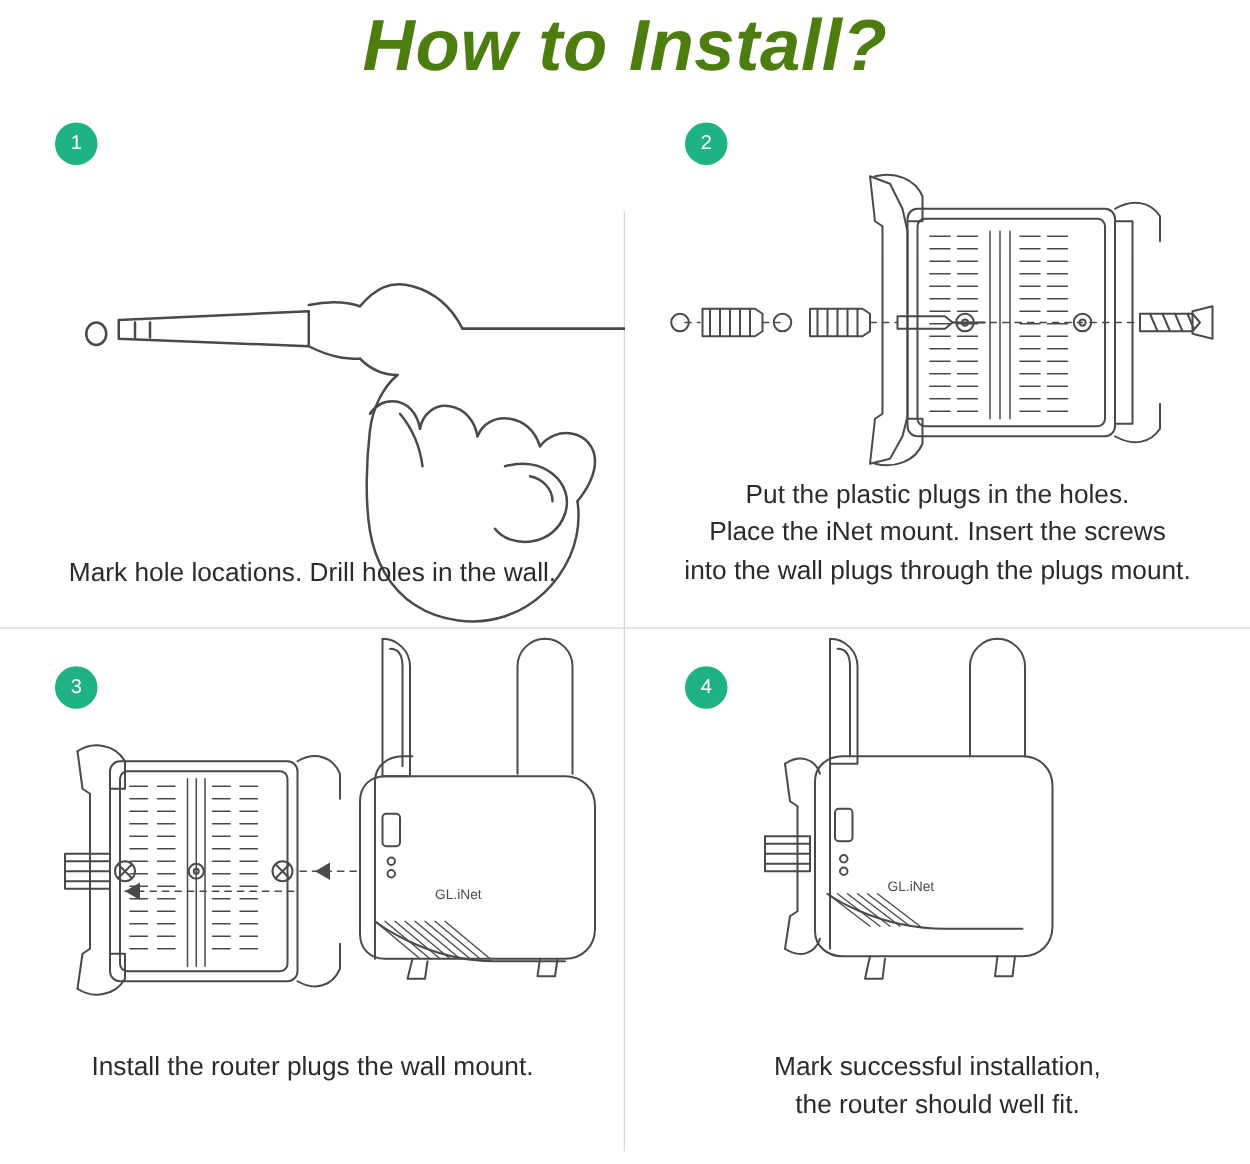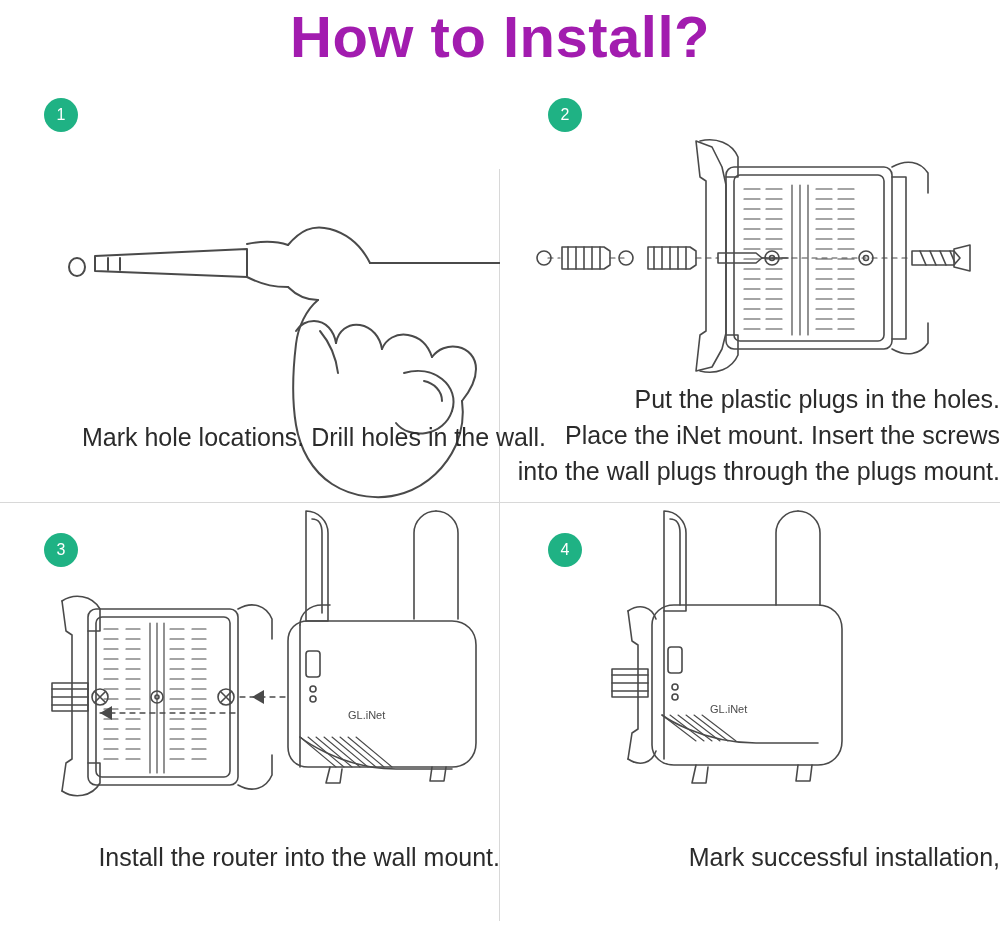--- a/index.html
+++ b/index.html
@@ -12,25 +12,26 @@
     height: 931px;
     font-family: "Liberation Sans", sans-serif;
     color: #2b2b2b;
     overflow: hidden;
     position: relative;
   }
   .page-title {
     text-align: center;
     font-size: 58px;
     font-weight: bold;
-    color: #a21caf;
+    color: #4d7c0f;
     letter-spacing: 0.5px;
     margin: 0;
     padding: 4px 0 10px 0;
     line-height: 1.15;
+    font-style: italic;
   }
   .grid {
     position: relative;
     width: 1000px;
     height: 840px;
     display: grid;
     grid-template-columns: 1fr 1fr;
     grid-template-rows: 1fr 1fr;
   }
   .vline {
@@ -75,26 +76,26 @@
     position: absolute;
     left: 0;
     top: 0;
     width: 100%;
     height: 100%;
   }
   .caption {
     position: absolute;
     left: 0;
     width: 100%;
-    text-align: right;
-    font-size: 25px;
+    text-align: center;
+    font-size: 21px;
     line-height: 1.45;
     color: #2b2b2b;
   }
-  .c1 .caption { top: 338px; margin-left: 46px; }
+  .c1 .caption { top: 363px; }
   .c2 .caption { top: 300px; }
   .c3 .caption { top: 338px; }
   .c4 .caption { top: 338px; }
   .caption div { white-space: nowrap; }
 </style>
 </head>
 <body>
 
 <h1 class="page-title">How to Install?</h1>
 
@@ -287,21 +288,21 @@
           <path d="M240 196 H290"></path>
         </g>
         <path d="M252 196 L264 189 L264 203 Z" fill="#4a4a4a" stroke="none"></path>
         <g stroke-dasharray="5 5" stroke-width="1.3">
           <path d="M100 212 H238"></path>
         </g>
         <path d="M100 212 L112 205 L112 219 Z" fill="#4a4a4a" stroke="none"></path>
       </g>
     </svg>
     <div class="caption">
-      <div>Install the router into the wall mount.</div>
+      <div>Install the router plugs the wall mount.</div>
     </div>
   </div>
 
   <div class="cell c4">
     <div class="badge">4</div>
     <svg class="art" viewBox="0 0 500 420">
       <g fill="none" stroke="#4a4a4a" stroke-width="1.6" stroke-linecap="round" stroke-linejoin="round">
 
         <path d="M152 124 C152 112 162 104 174 104 L318 104 C332 104 342 114 342 128 L342 240
                  C342 254 332 264 318 264 L174 264 C162 264 152 256 152 244 Z"></path>
@@ -327,15 +328,16 @@
         <path d="M128 110 L132 140 L138 144 L138 228 L132 232 L128 258"></path>
         <path d="M112 168 L148 168 L148 196 L112 196 Z"></path>
         <path d="M112 174 h36 M112 182 h36 M112 190 h36"></path>
 
         <path d="M196 264 L192 282 L206 282 L208 266"></path>
         <path d="M298 264 L296 280 L310 280 L312 264"></path>
       </g>
     </svg>
     <div class="caption">
       <div>Mark successful installation,</div>
+      <div>the router should well fit.</div>
     </div>
   </div>
 </div>
 
 </body></html>

